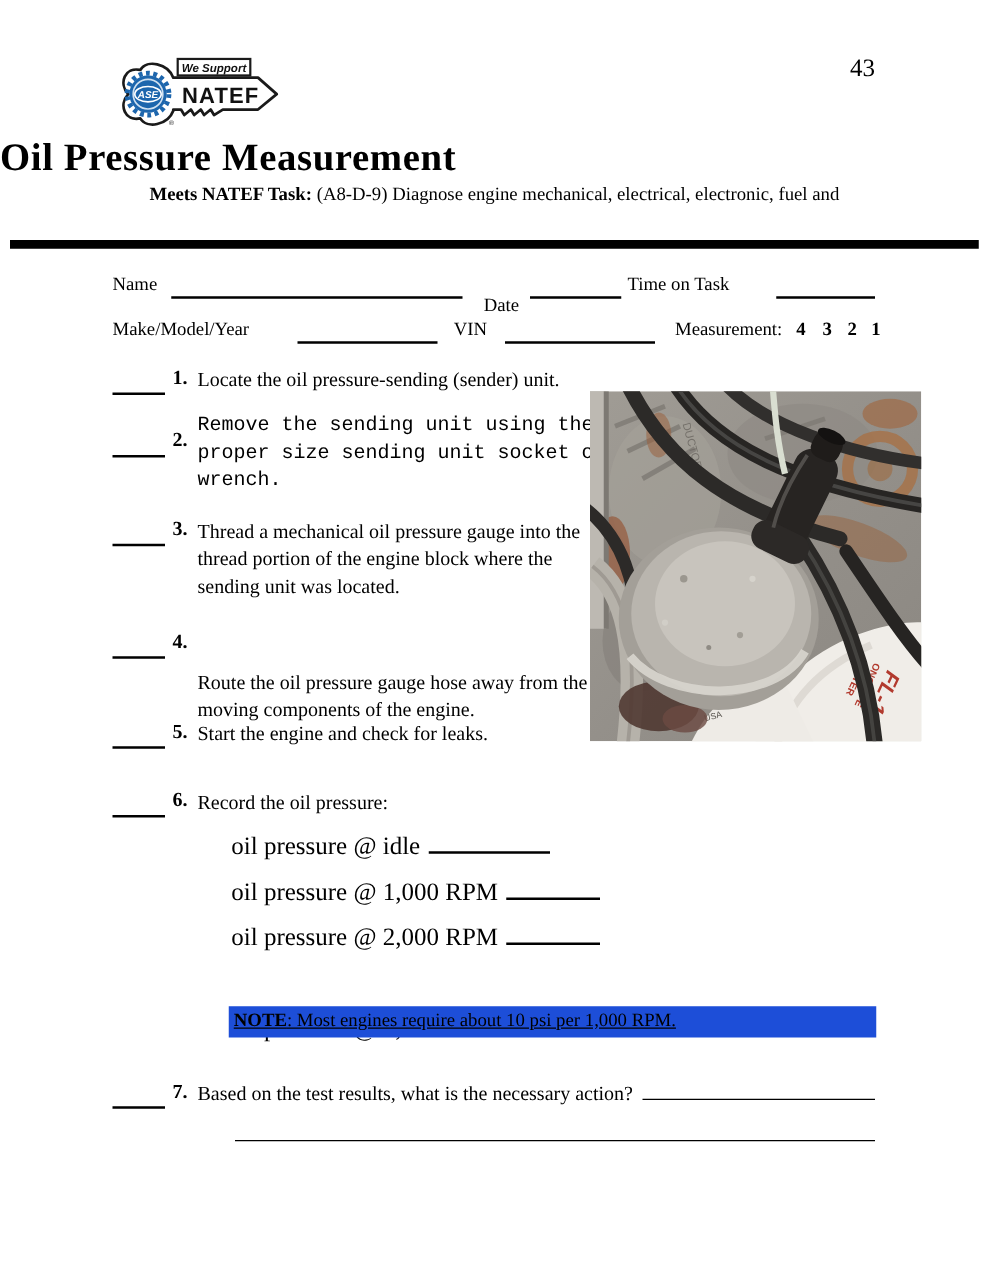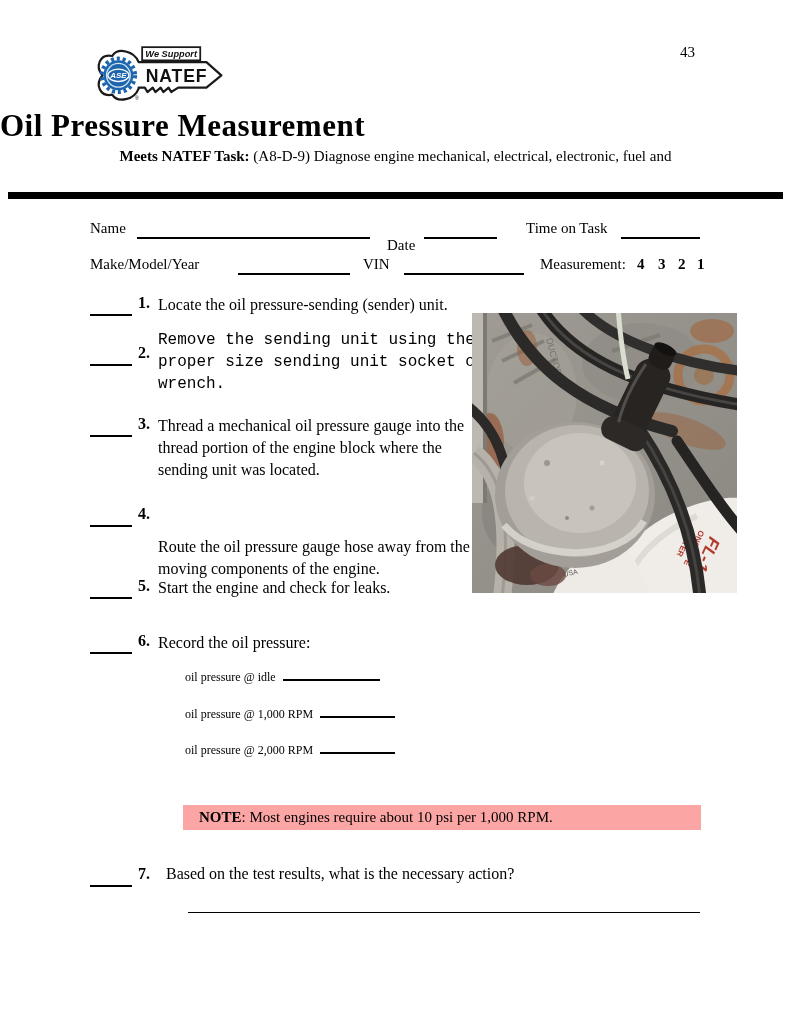--- a/index.html
+++ b/index.html
@@ -1,35 +1,35 @@
 <!DOCTYPE html>
 <html><head>
 <meta charset="utf-8">
 <style>
   html,body { margin:0; padding:0; background:#fff; }
   .page {
     position:relative; width:791px; height:1024px; background:#ffffff;
     font-family:"Liberation Serif", serif; color:#000; overflow:hidden;
   }
   .abs { position:absolute; }
-  .page-number { font-size:15px; }
+  .page-number { font-size:20px; }
   .title { width:100%; font-size:31px; font-weight:bold; letter-spacing:0.5px; }
   .task-line { width:100%; text-align:center; font-size:15px; }
   .task-line b { font-weight:bold; }
   .divider { left:8px; width:775px; height:7px; background:#000; }
   .field-label { font-size:15px; font-weight:normal; white-space:nowrap; }
   .blank { border-bottom:2px solid #000; height:15px; }
   .iblank { display:inline-block; border-bottom:2px solid #000; height:13px; }
   .step-blank { left:90px; width:42px; height:14px; border-bottom:2px solid #000; }
   .step-num { left:138px; font-size:16px; font-weight:bold; }
   .step-text { left:158px; width:332px; font-size:16px; line-height:22px; }
-  .sub-line { left:185px; font-size:12px; white-space:nowrap; }
-  .note-band { left:183px; width:518px; height:25px; background:#fca5a5; font-size:15px; line-height:25px; padding-left:16px; box-sizing:border-box; white-space:nowrap; }
+  .sub-line { left:185px; font-size:20px; white-space:nowrap; }
+  .note-band { left:183px; width:518px; height:25px; background:#1d4ed8; font-size:15px; line-height:25px; padding-left:4px; box-sizing:border-box; white-space:nowrap;text-decoration:underline; }
   .note-band b { font-weight:bold; }
-  .step7-row { left:158px; width:542px; display:flex; align-items:baseline; font-size:16px;flex-direction:column; }
+  .step7-row { left:158px; width:542px; display:flex; align-items:baseline; font-size:16px; }
   .step7-row .q { white-space:nowrap; }
   .step7-row .fill { flex:1; border-bottom:1.5px solid #000; height:14px; margin-left:8px; }
   .eval-num { font-size:15px; font-weight:bold; }
 </style>
 </head>
 <body>
 
 <div class="page">
 
   <div class="abs page-number" style="left:680px; top:44px;">43</div>
@@ -54,21 +54,21 @@
     <b>Meets NATEF Task:</b>
     <span>(A8-D-9)  Diagnose engine mechanical, electrical, electronic, fuel and</span>
   </div>
 
   <div class="abs divider" style="top:192px;"></div>
 
   <div class="abs field-label" style="left:90px; top:220px;">Name</div>
   <div class="abs blank" style="left:137px; top:222px; width:233px;"></div>
   <div class="abs field-label" style="left:387px; top:237px;">Date</div>
   <div class="abs blank" style="left:424px; top:222px; width:73px;"></div>
-  <div class="abs field-label" style="left:526px; top:220px;">Time on Task</div>
+  <div class="abs field-label" style="left:502px; top:220px;">Time on Task</div>
   <div class="abs blank" style="left:621px; top:222px; width:79px;"></div>
 
   <div class="abs field-label" style="left:90px; top:256px;">Make/Model/Year</div>
   <div class="abs blank" style="left:238px; top:258px; width:112px;"></div>
   <div class="abs field-label" style="left:363px; top:256px;">VIN</div>
   <div class="abs blank" style="left:404px; top:258px; width:120px;"></div>
   <div class="abs field-label" style="left:540px; top:256px;">Measurement:</div>
   <div class="abs eval-num" style="left:637px; top:256px;">4</div>
   <div class="abs eval-num" style="left:658px; top:256px;">3</div>
   <div class="abs eval-num" style="left:678px; top:256px;">2</div>

